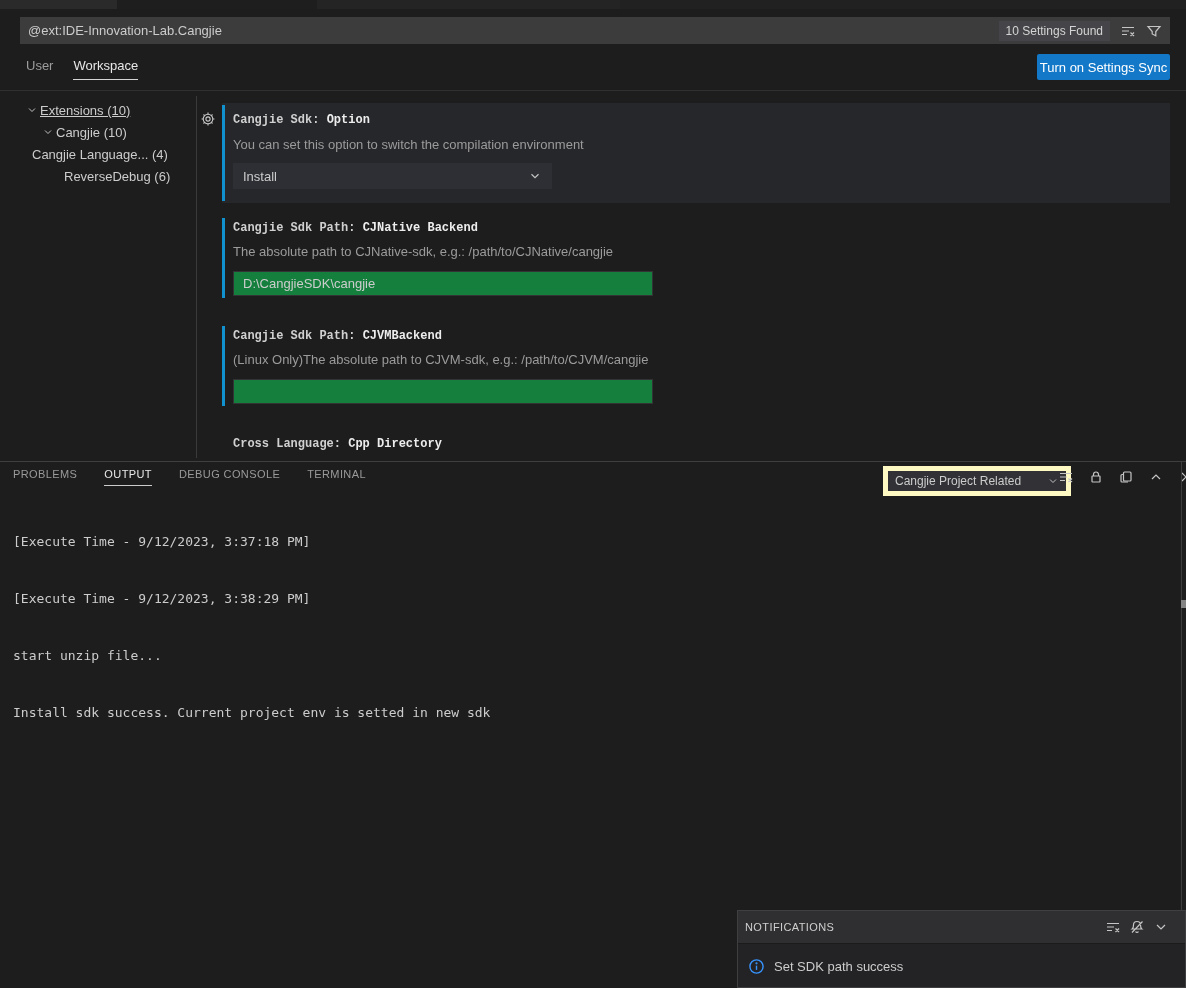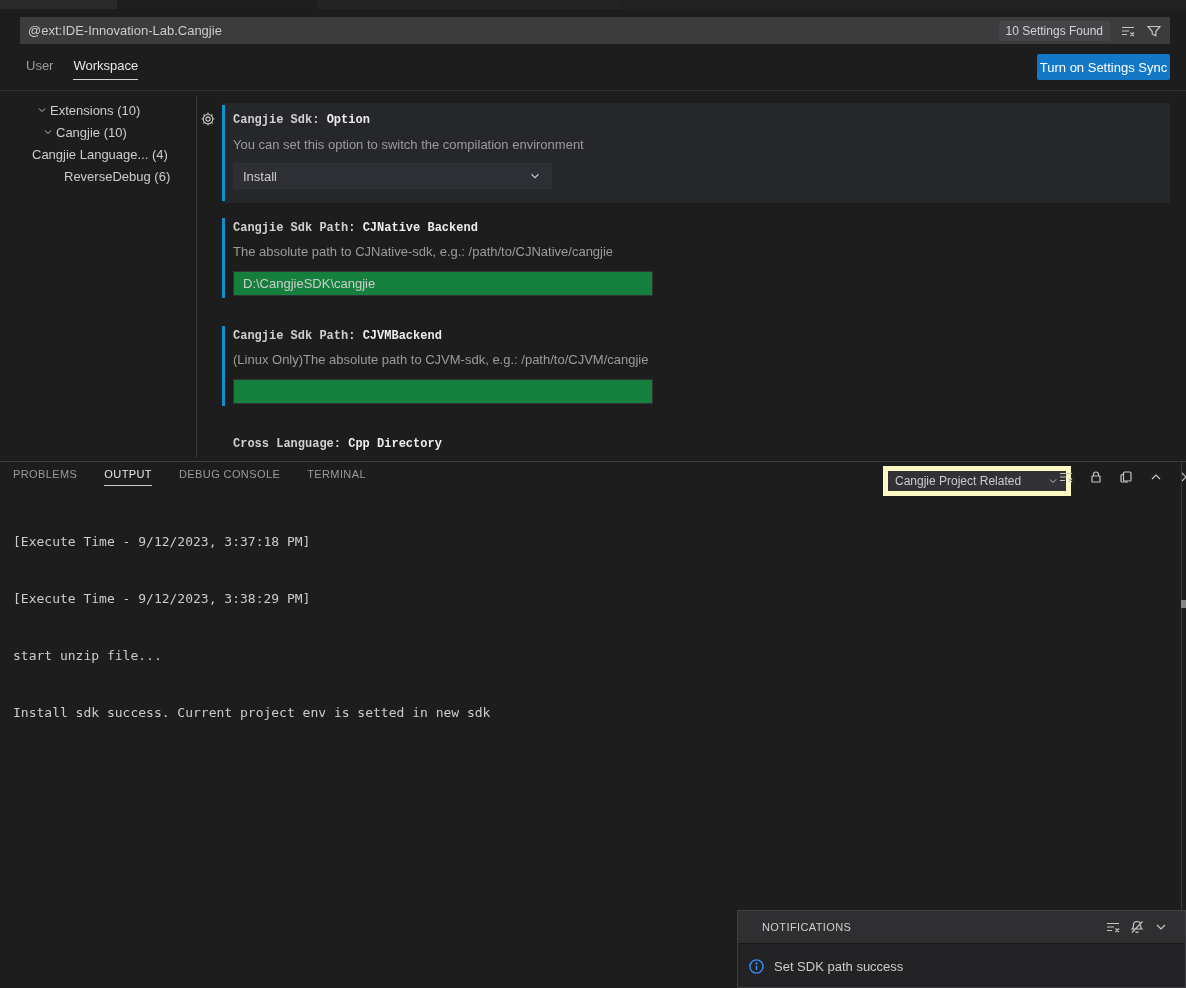--- a/index.html
+++ b/index.html
@@ -61,21 +61,21 @@
   .channel-select svg { stroke:#c5c5c5; fill:none; stroke-width:1.3; }
   .panel-actions { top:467px; left:1056px; display:flex; gap:10px; }
   .panel-actions .icon-btn { margin:0; }
   .output { top:494px; left:13px; width:1150px; font-family:"DejaVu Sans Mono", monospace; font-size:13px;
     line-height:19px; color:#cccccc; white-space:pre; }
   .right-line { top:462px; left:1181px; width:1px; height:526px; background:#3c3c3c; }
   .scroll-thumb { top:600px; left:1181px; width:5px; height:8px; background:#858585; }
 
   
   .toast { top:910px; left:737px; width:449px; height:78px; background:#232325; border:1px solid #3f3f42; }
-  .toast-header { height:33px; background:#2f2f31; border-bottom:1px solid #1b1b1c; display:flex; align-items:center; padding:0 10px 0 24px; }
+  .toast-header { height:33px; background:#2f2f31; border-bottom:1px solid #1b1b1c; display:flex; align-items:center; padding:0 10px 0 7px; }
   .toast-title { font-size:11px; color:#cfcfcf; letter-spacing:0.4px; flex:1; }
   .toast-header .icon-btn { margin-right:4px; }
   .toast-body { height:44px; display:flex; align-items:center; padding:0 10px; }
   .info-icon { width:17px; height:17px; margin-right:9px; flex:none; }
   .info-icon svg { stroke:#3794ff; fill:none; stroke-width:1.3; }
   .toast-msg { font-size:13px; color:#cccccc; }
 </style>
 </head>
 <body>
 
@@ -101,21 +101,21 @@
 </div>
 
 <div class="abs scope-tabs">
   <span class="scope-tab">User</span>
   <span class="scope-tab active">Workspace</span>
 </div>
 <button class="abs sync-btn">Turn on Settings Sync</button>
 <div class="abs header-sep"></div>
 
 <div class="abs toc">
-  <div class="toc-row" style="padding-left:34px;">
+  <div class="toc-row" style="padding-left:24px;text-decoration:underline;">
     <span class="toc-chevron">
       <svg width="12" height="12" viewBox="0 0 16 16">
           <polyline points="4,6 8,10 12,6"></polyline>
         </svg>
     </span>
     <span>Extensions (10)</span>
   </div>
   <div class="toc-row" style="padding-left:40px;">
     <span class="toc-chevron">
       <svg width="12" height="12" viewBox="0 0 16 16">

